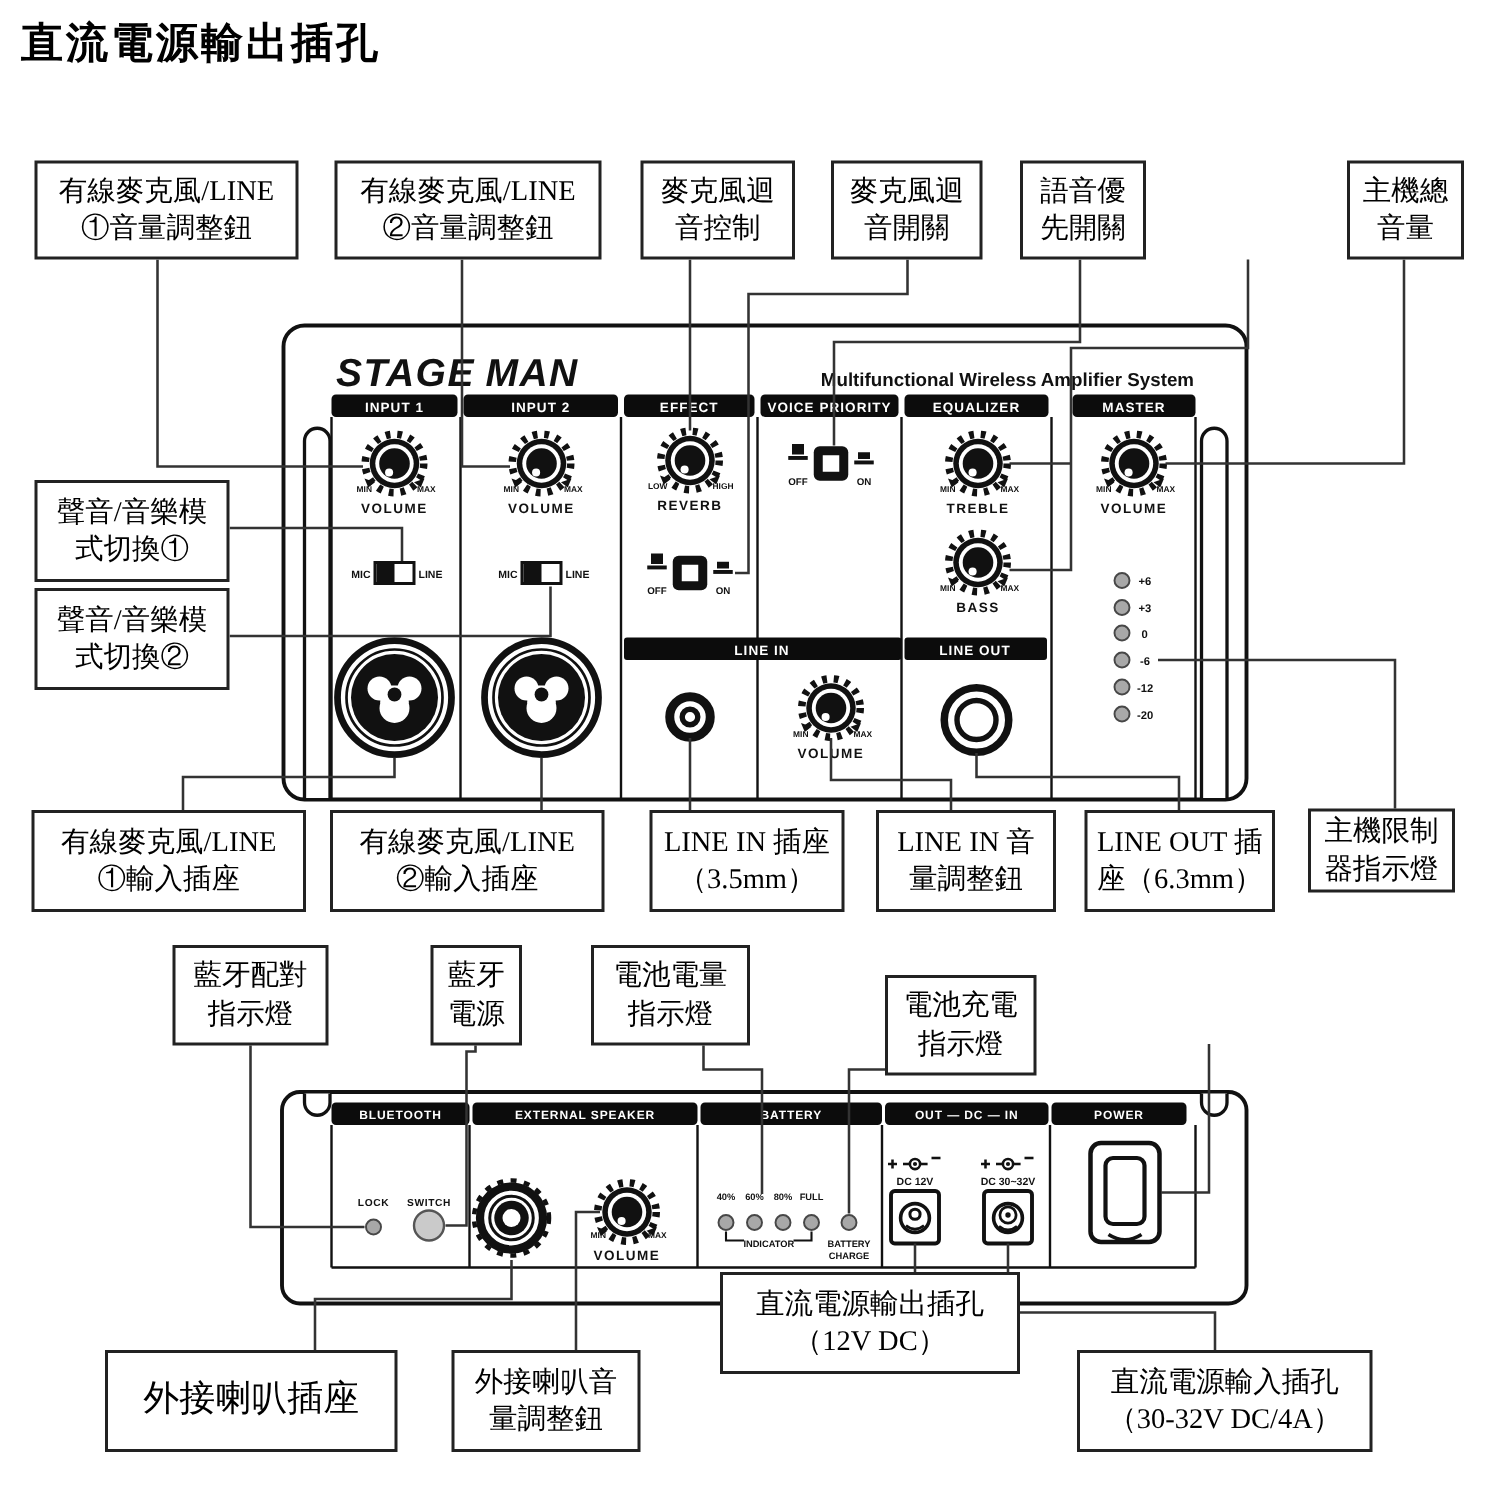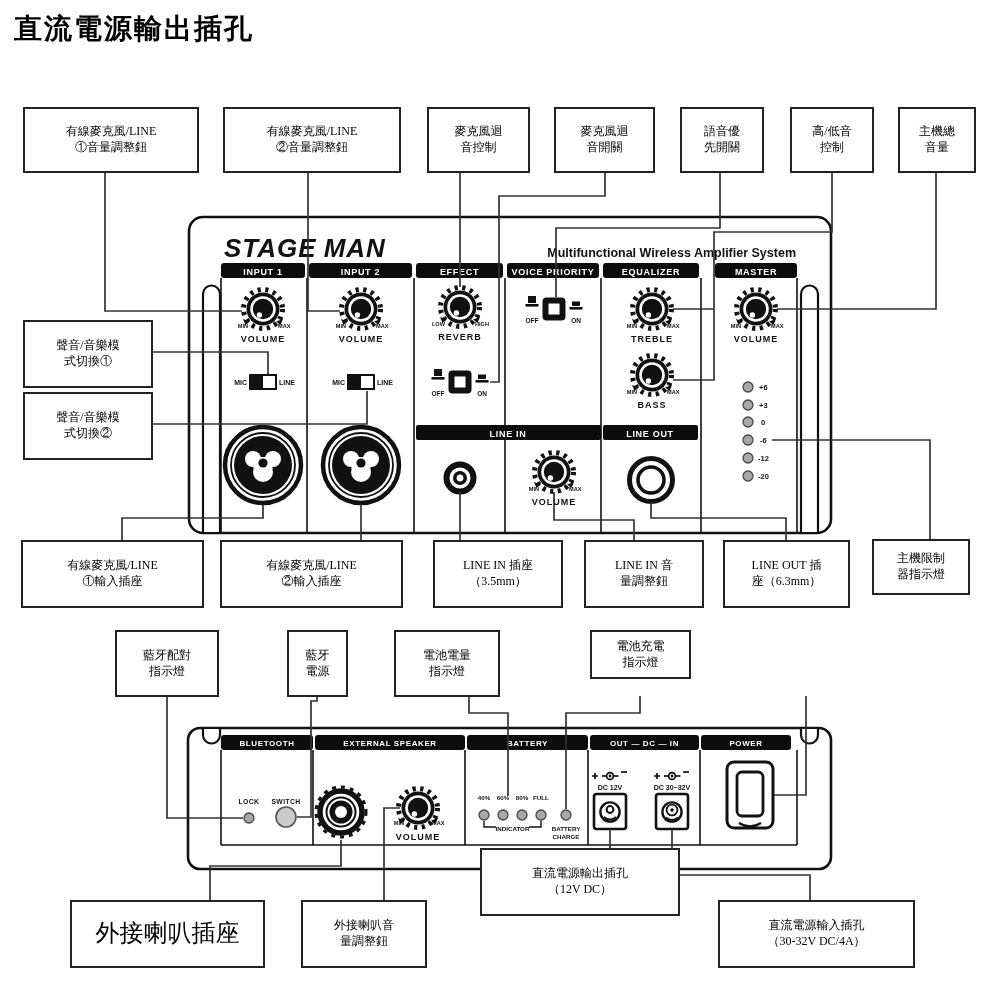--- a/index.html
+++ b/index.html
@@ -2,21 +2,21 @@
 <html><head>
 <meta charset="utf-8">
 <style>
   html,body{margin:0;padding:0;background:#fff;}
   #stage{position:relative;width:1000px;height:1000px;background:#fff;overflow:hidden;
          font-family:"Liberation Sans","DejaVu Sans",sans-serif;}
   .title{position:absolute;left:14px;top:10px;font-family:"Liberation Serif","DejaVu Serif",serif;
          font-weight:bold;font-size:28px;letter-spacing:2px;color:#000;}
   .callout{position:absolute;box-sizing:border-box;background:#fff;border:2px solid #222;
          display:flex;flex-direction:column;align-items:center;justify-content:center;
-         font-family:"Liberation Serif","DejaVu Serif",serif;font-size:12px;color:#000;
+         font-family:"Liberation Serif","DejaVu Serif",serif;font-size:19px;color:#000;
          line-height:1.32;text-align:center;z-index:4;}
   .callout.small{font-size:24px;}
   svg{position:absolute;left:0;top:0;z-index:1;}
   .svgtxt{font-family:"Liberation Sans","DejaVu Sans",sans-serif;font-weight:bold;fill:#111;}
   .hdr{fill:#fff;font-size:9px;letter-spacing:.7px;}
   .hdr2{fill:#fff;font-size:8px;letter-spacing:.6px;}
   .brand{font-size:26px;letter-spacing:1px;font-style:italic;}
   .subtitle{font-size:12.5px;}
   .minmax{font-size:5.6px;}
   .knoblbl{font-size:9px;letter-spacing:1px;}
@@ -314,24 +314,20 @@
       <span>音控制</span>
     </div>
 <div class="callout" style="left:554px;top:107px;width:101px;height:66px">
       <span>麥克風迴</span>
       <span>音開關</span>
     </div>
 <div class="callout" style="left:680px;top:107px;width:84px;height:66px">
       <span>語音優</span>
       <span>先開關</span>
     </div>
-<div class="callout" style="left:790px;top:107px;width:84px;height:66px">
-      <span>高/低音</span>
-      <span>控制</span>
-    </div>
 <div class="callout" style="left:898px;top:107px;width:78px;height:66px">
       <span>主機總</span>
       <span>音量</span>
     </div>
 
 <div class="callout" style="left:23px;top:320px;width:130px;height:68px">
       <span>聲音/音樂模</span>
       <span>式切換①</span>
     </div>
 <div class="callout" style="left:23px;top:392px;width:130px;height:68px">
@@ -369,21 +365,21 @@
       <span>指示燈</span>
     </div>
 <div class="callout" style="left:287px;top:630px;width:61px;height:67px">
       <span>藍牙</span>
       <span>電源</span>
     </div>
 <div class="callout" style="left:394px;top:630px;width:106px;height:67px">
       <span>電池電量</span>
       <span>指示燈</span>
     </div>
-<div class="callout" style="left:590px;top:630px;width:101px;height:49px">
+<div class="callout" style="left:590px;top:650px;width:101px;height:67px">
       <span>電池充電</span>
       <span>指示燈</span>
     </div>
 
 <div class="callout small" style="left:70px;top:900px;width:195px;height:68px">
       <span>外接喇叭插座</span>
     </div>
 <div class="callout" style="left:301px;top:900px;width:126px;height:68px">
       <span>外接喇叭音</span>
       <span>量調整鈕</span>

